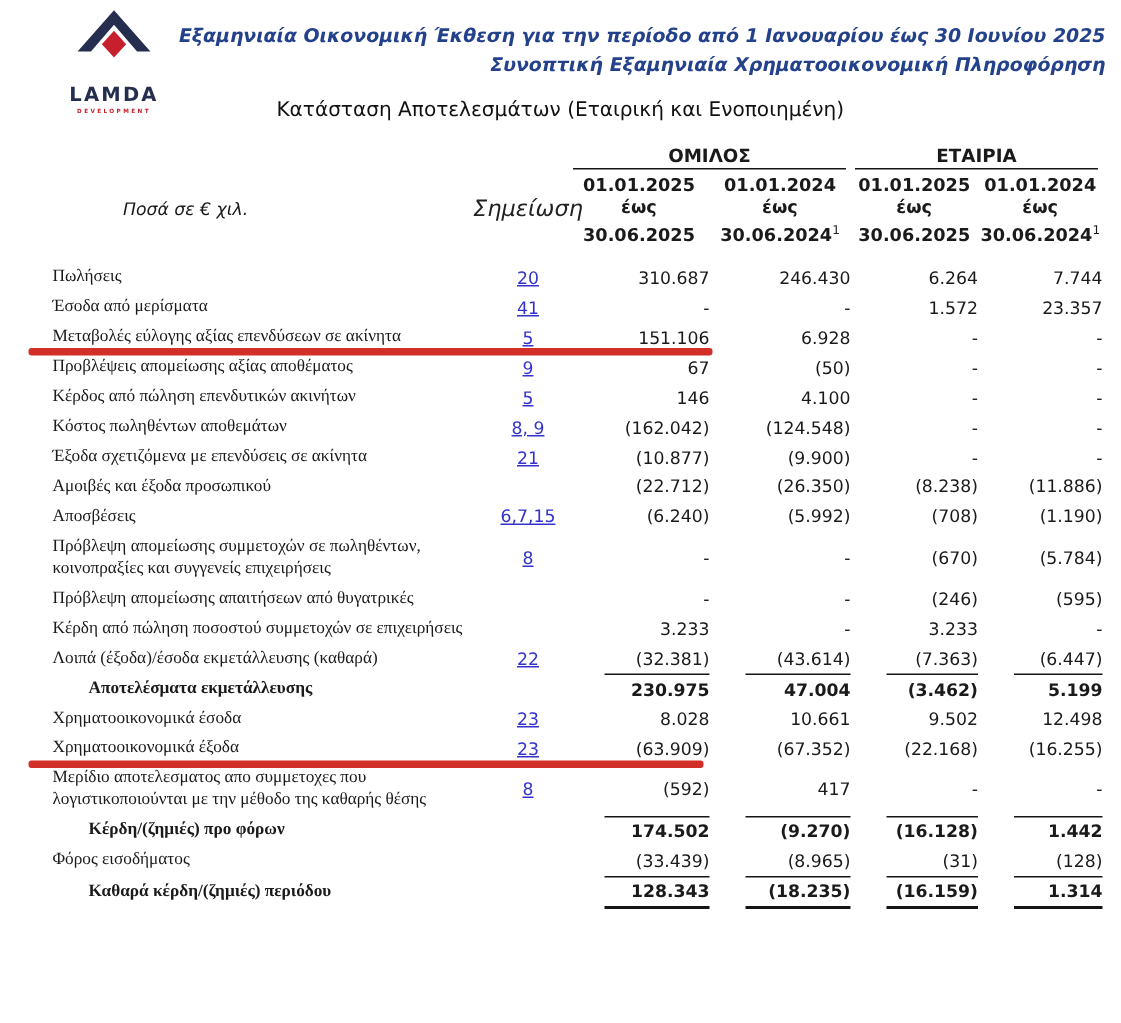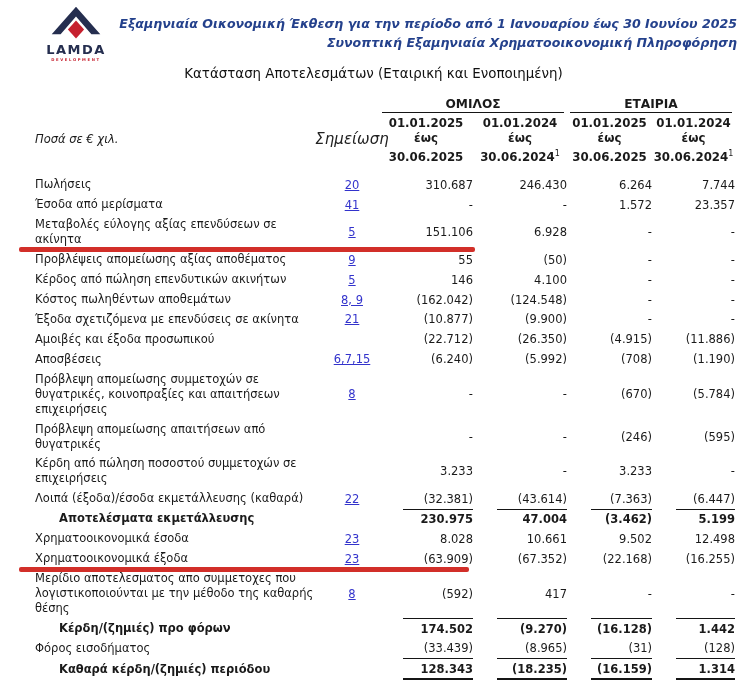--- a/index.html
+++ b/index.html
@@ -8,52 +8,52 @@
     width:747px; height:682px; overflow:hidden; position:relative;
     font-family:"DejaVu Sans","Liberation Sans",sans-serif;
     color:#1a1a1a;
   }
   .page { width:747px; height:682px; position:relative; }
 
   
   .header { position:relative; height:66px; }
   .logo { position:absolute; left:40px; top:6px; width:72px; text-align:center; }
   .logo svg { display:block; margin:0 auto; }
-  .logo-brand { font-size:13px; font-weight:700; letter-spacing:1.5px; color:#252e4f; line-height:1; margin-top:3px; }
+  .logo-brand { font-size:13px; font-weight:700; letter-spacing:1.5px; color:#252e4f; line-height:1; margin-top:17px; }
   .logo-sub { font-size:3.8px; font-weight:700; letter-spacing:1.6px; color:#c6202e; line-height:1; margin-top:2px; }
   .titles { position:absolute; right:10px; top:14px; text-align:right;
             font-style:italic; font-weight:700; font-size:12.6px; line-height:19px; color:#24418c; }
 
   
   .section-title { text-align:center; font-size:13.4px; font-weight:400; color:#111; margin-top:0; }
 
   
   .table { margin:16px 12px 0 35px; width:700px; font-size:11.5px; }
   .grid { display:grid; grid-template-columns:290px 54px 94px 94px 85px 83px; }
   .c { display:flex; align-items:center; min-height:19px; }
-  .c.label { justify-content:flex-start; padding:2.5px 8px 2.5px 0; line-height:1.3; }
+  .c.label { justify-content:flex-start; padding:2.5px 8px 2.5px 0; line-height:1.3;font-family:Liberation Serif, serif; }
   .c.note  { justify-content:center; padding:2.5px 0; }
   .c.num   { justify-content:flex-end; padding:2.5px 0 2.5px 10px; text-align:right;
              font-variant-numeric:tabular-nums; }
   .row { position:relative; }
   .row.bold .label, .row.bold .num { font-weight:700;margin-left:24px; }
   .row.rule-top .num { border-top:1.2px solid #151515; }
   .row.thick-bottom .num { border-bottom:2.6px solid #151515; }
   .note-link { color:#3333cc; text-decoration:underline; cursor:pointer; }
 
   
   .ghead-row { align-items:end; }
   .ghead { grid-row:1; text-align:center; font-weight:700; font-size:12.2px;
            border-bottom:1.6px solid #151515; padding-bottom:1px; margin:0 3px; }
   .ghead.group-1 { grid-column:3 / span 2; }
   .ghead.group-2 { grid-column:5 / span 2; }
   .phead-row { margin-bottom:10px; }
   .phead { text-align:center; font-weight:700; font-size:11.8px; line-height:15px; padding-top:3px; }
   .phead sup { font-weight:400; font-size:8px; }
-  .units { font-style:italic; font-size:11.5px; display:flex; align-items:center; }
+  .units { font-style:italic; font-size:11.5px; display:flex; align-items:center;margin-left:47px; }
   .note-head { font-style:italic; font-size:15px; display:flex; align-items:center; justify-content:center; color:#222; }
 
   
   .red-line { position:absolute; height:4.5px; background:#d0241e; border-radius:2px;
               left:-16px; bottom:-2px; z-index:3; opacity:.95; }
   .red-line.r3  { width:456px; }
   .red-line.r16 { width:450px; bottom:-3px; }
 </style>
 </head>
 <body>
@@ -139,21 +139,21 @@
           <div class="c num">6.928</div>
           <div class="c num">-</div>
           <div class="c num">-</div>
           <div class="red-line r3"></div>
         </div>
         <div class="row grid">
           <div class="c label">Προβλέψεις απομείωσης αξίας αποθέματος</div>
           <div class="c note">
             <span class="note-link">9</span>
           </div>
-          <div class="c num">55</div>
+          <div class="c num">67</div>
           <div class="c num">(50)</div>
           <div class="c num">-</div>
           <div class="c num">-</div>
         </div>
         <div class="row grid">
           <div class="c label">Κέρδος από πώληση επενδυτικών ακινήτων</div>
           <div class="c note">
             <span class="note-link">5</span>
           </div>
           <div class="c num">146</div>
@@ -179,35 +179,35 @@
           <div class="c num">(10.877)</div>
           <div class="c num">(9.900)</div>
           <div class="c num">-</div>
           <div class="c num">-</div>
         </div>
         <div class="row grid">
           <div class="c label">Αμοιβές και έξοδα προσωπικού</div>
           <div class="c note"></div>
           <div class="c num">(22.712)</div>
           <div class="c num">(26.350)</div>
-          <div class="c num">(4.915)</div>
+          <div class="c num">(8.238)</div>
           <div class="c num">(11.886)</div>
         </div>
         <div class="row grid">
           <div class="c label">Αποσβέσεις</div>
           <div class="c note">
             <span class="note-link">6,7,15</span>
           </div>
           <div class="c num">(6.240)</div>
           <div class="c num">(5.992)</div>
           <div class="c num">(708)</div>
           <div class="c num">(1.190)</div>
         </div>
         <div class="row grid">
-          <div class="c label">Πρόβλεψη απομείωσης συμμετοχών σε θυγατρικές, κοινοπραξίες και απαιτήσεων επιχειρήσεις</div>
+          <div class="c label">Πρόβλεψη απομείωσης συμμετοχών σε πωληθέντων, κοινοπραξίες και συγγενείς επιχειρήσεις</div>
           <div class="c note">
             <span class="note-link">8</span>
           </div>
           <div class="c num">-</div>
           <div class="c num">-</div>
           <div class="c num">(670)</div>
           <div class="c num">(5.784)</div>
         </div>
         <div class="row grid">
           <div class="c label">Πρόβλεψη απομείωσης απαιτήσεων από θυγατρικές</div>

